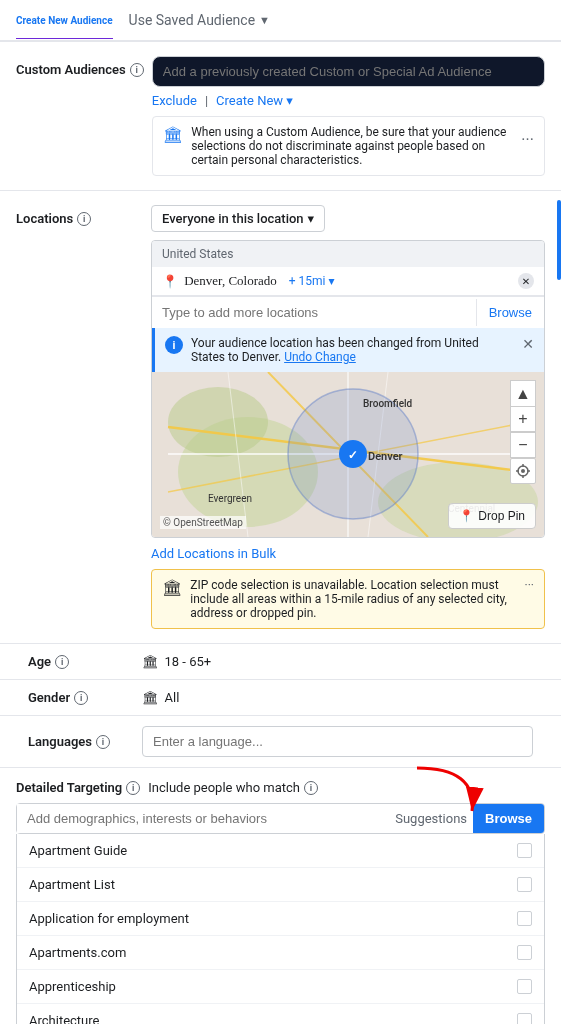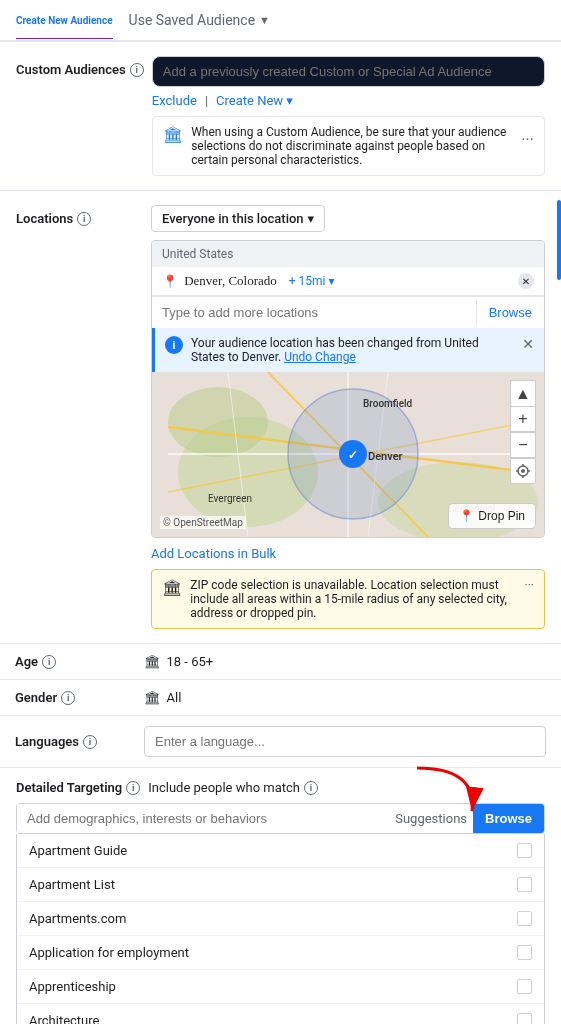--- a/index.html
+++ b/index.html
@@ -331,25 +331,25 @@
       font-size: 16px;
       flex-shrink: 0;
     }
     .warning-dots {
       margin-left: auto;
       color: #606770;
       cursor: pointer;
     }
     
     .age-gender-row {
-      padding: 10px 15px;
+      padding: 10px 28px;
       border-bottom: 1px solid #e4e6eb;
       display: flex;
       align-items: center;
-      gap: 19px;
+      gap: 4px;
     }
     .field-label {
       font-weight: 600;
       font-size: 13px;
       min-width: 110px;
       display: flex;
       align-items: center;
       gap: 4px;
     }
     .field-value {
@@ -671,25 +671,25 @@
 
       <div class="dropdown-item">
             <span>Apartment Guide</span>
             <div class="checkbox"></div>
           </div>
           <div class="dropdown-item">
             <span>Apartment List</span>
             <div class="checkbox"></div>
           </div>
           <div class="dropdown-item">
+            <span>Application for employment</span>
+            <div class="checkbox"></div>
+          </div>
+          <div class="dropdown-item">
             <span>Apartments.com</span>
-            <div class="checkbox"></div>
-          </div>
-          <div class="dropdown-item">
-            <span>Application for employment</span>
             <div class="checkbox"></div>
           </div>
           <div class="dropdown-item">
             <span>Apprenticeship</span>
             <div class="checkbox"></div>
           </div>
           <div class="dropdown-item">
             <span>Architecture</span>
             <div class="checkbox"></div>
           </div>

